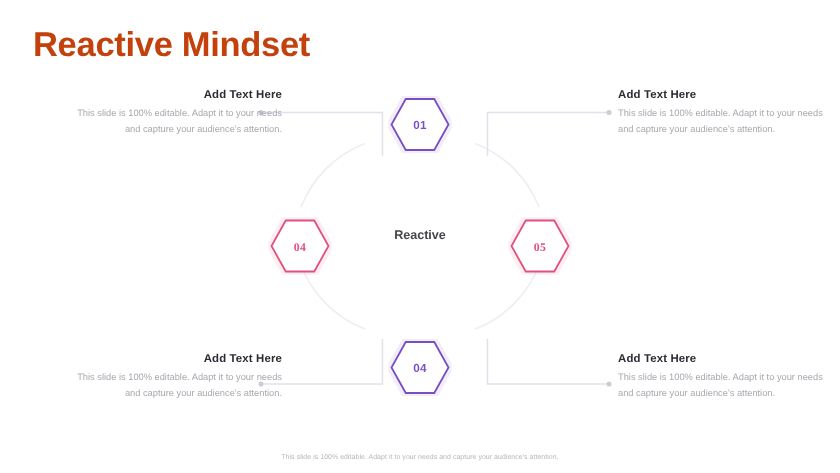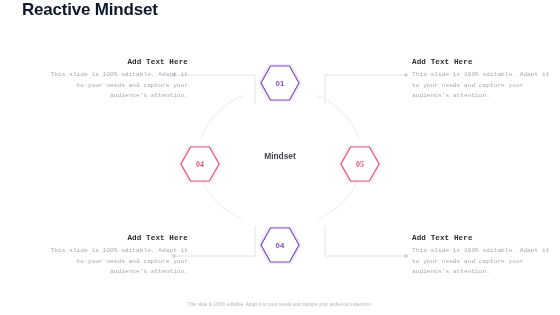--- a/index.html
+++ b/index.html
@@ -13,32 +13,31 @@
     position: relative;
     overflow: hidden;
     font-family: "Liberation Sans", sans-serif;
     -webkit-font-smoothing: antialiased;
   }
 
   
   .slide-title {
     position: absolute;
     left: 22px;
-    top: 0;
-    font-size: 17px;
-    font-weight: bold;
-    color: #0f172a;
+    top: 16px;
+    font-size: 23px;
+    font-weight: bold;
+    color: #c2410c;
     letter-spacing: -0.2px;
   }
 
   
   .text-block {
     position: absolute;
     width: 148px;
-    font-family: Liberation Mono, monospace;
   }
   .tb-heading {
     font-size: 7.6px;
     font-weight: bold;
     color: #2b2b33;
     margin-bottom: 4px;
     letter-spacing: 0.1px;
   }
   .tb-body {
     font-size: 6.2px;
@@ -145,21 +144,21 @@
     <g fill="#cfcbdd">
       <circle cx="174" cy="75" r="1.7"></circle>
       <circle cx="406" cy="75" r="1.7"></circle>
       <circle cx="174" cy="256" r="1.7"></circle>
       <circle cx="406" cy="256" r="1.7"></circle>
     </g>
   </svg>
 </div>
 
 <div class="center-label">
-  <div>Mindset</div>
+  <div>Reactive</div>
 </div>
 
 <div class="hex" id="hex-01">
   <svg width="42" height="38" viewBox="0 0 42 38">
     <polygon points="11.5,2 30.5,2 40,19 30.5,36 11.5,36 2,19" fill="#ffffff" stroke="#7a4fc4" stroke-width="1.2"></polygon>
     <polygon points="11.5,2 30.5,2 40,19 30.5,36 11.5,36 2,19" fill="none" stroke="#7a4fc4" stroke-width="3" opacity="0.10" transform="translate(21,19) scale(1.09) translate(-21,-19)"></polygon>
   </svg>
   <span class="hex-num num-purple">01</span>
 </div>
 

